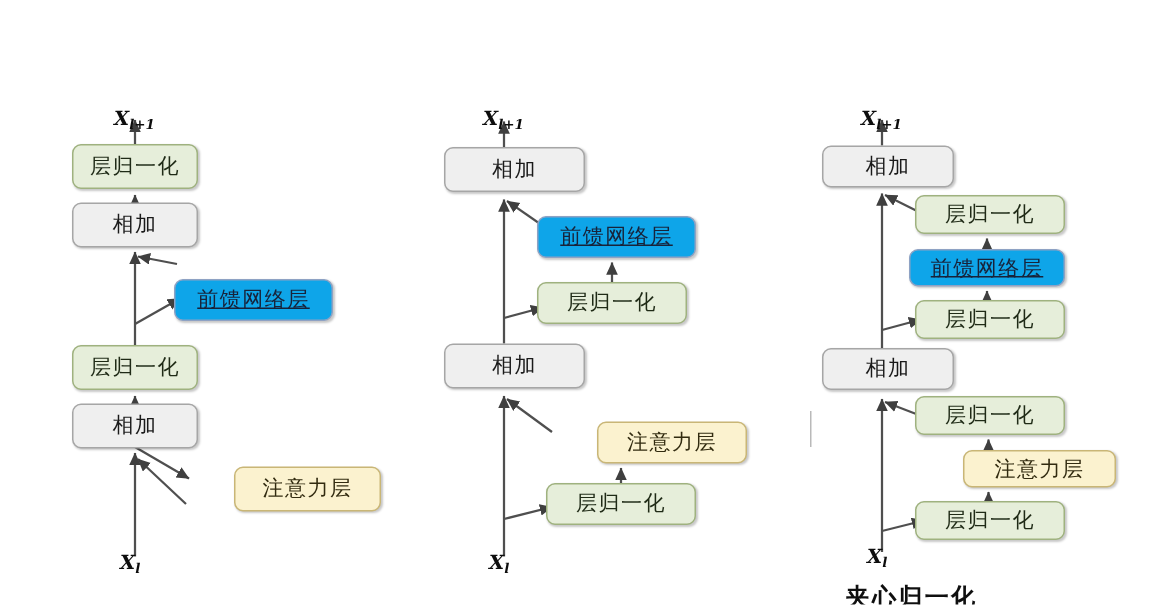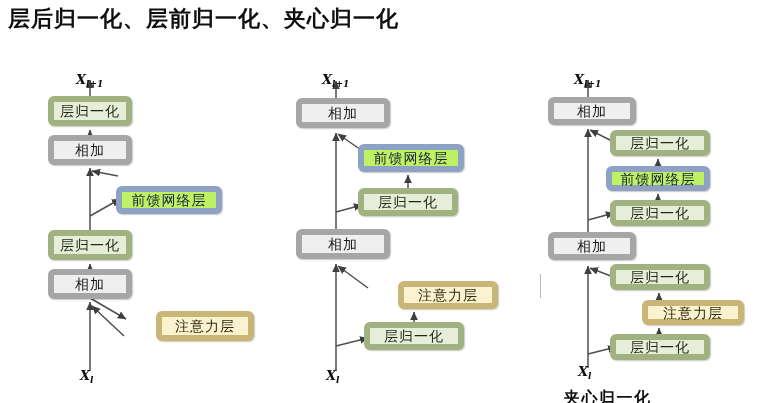--- a/index.html
+++ b/index.html
@@ -48,43 +48,44 @@
     overflow: visible;
   }
 
   .node {
     position: absolute;
     box-sizing: border-box;
     display: flex;
     align-items: center;
     justify-content: center;
     border-radius: 6px;
-    border: 6px solid #0ea5e9;
+    border: 1px solid #0ea5e9;
     font-size: 14px;
     font-weight: 500;
     letter-spacing: 1px;
     white-space: nowrap;
     line-height: 1;
     background: #f0f0f0;
     box-shadow: 1px 1px 1.5px rgba(0,0,0,0.22);
   }
   .node.add {
     background: #efefef;
     border-color: #a6a6a6;
     color: #1a1a1a;
   }
   .node.ln {
     background: #e6eeda;
     border-color: #9fb27f;
     color: #1f2a16;
   }
   .node.ffn {
-    background: #bef264;
+    background: #0ea5e9;
     border-color: #8ea2c4;
     color: #18233a;
+    text-decoration: underline;
   }
   .node.attn {
     background: #fbf2cf;
     border-color: #c9b676;
     color: #322b10;
     margin-left: 34px;
   }
 
   .xlabel {
     position: absolute;
@@ -115,21 +116,20 @@
     position: absolute;
     background: #b9b9b9;
     width: 1px;
   }
 </style>
 </head>
 <body>
 
 <div id="root">
 
-  <div class="title">层后归一化、层前归一化、夹心归一化</div>
 
   <div class="column" id="col-0">
     <svg class="svg-layer" viewBox="0 0 256 403">
       <defs>
         <marker id="ah0" markerWidth="7" markerHeight="7" refX="5.4" refY="2.6" orient="auto">
           <path d="M0,0 L5.6,2.6 L0,5.2 z" fill="#3f3f3f"></path>
         </marker>
       </defs>
       <g stroke="#4f4f4f" stroke-width="1.5" fill="none">
         <line x1="90" y1="355" x2="90" y2="286" marker-end="url(#ah0)"></line>

